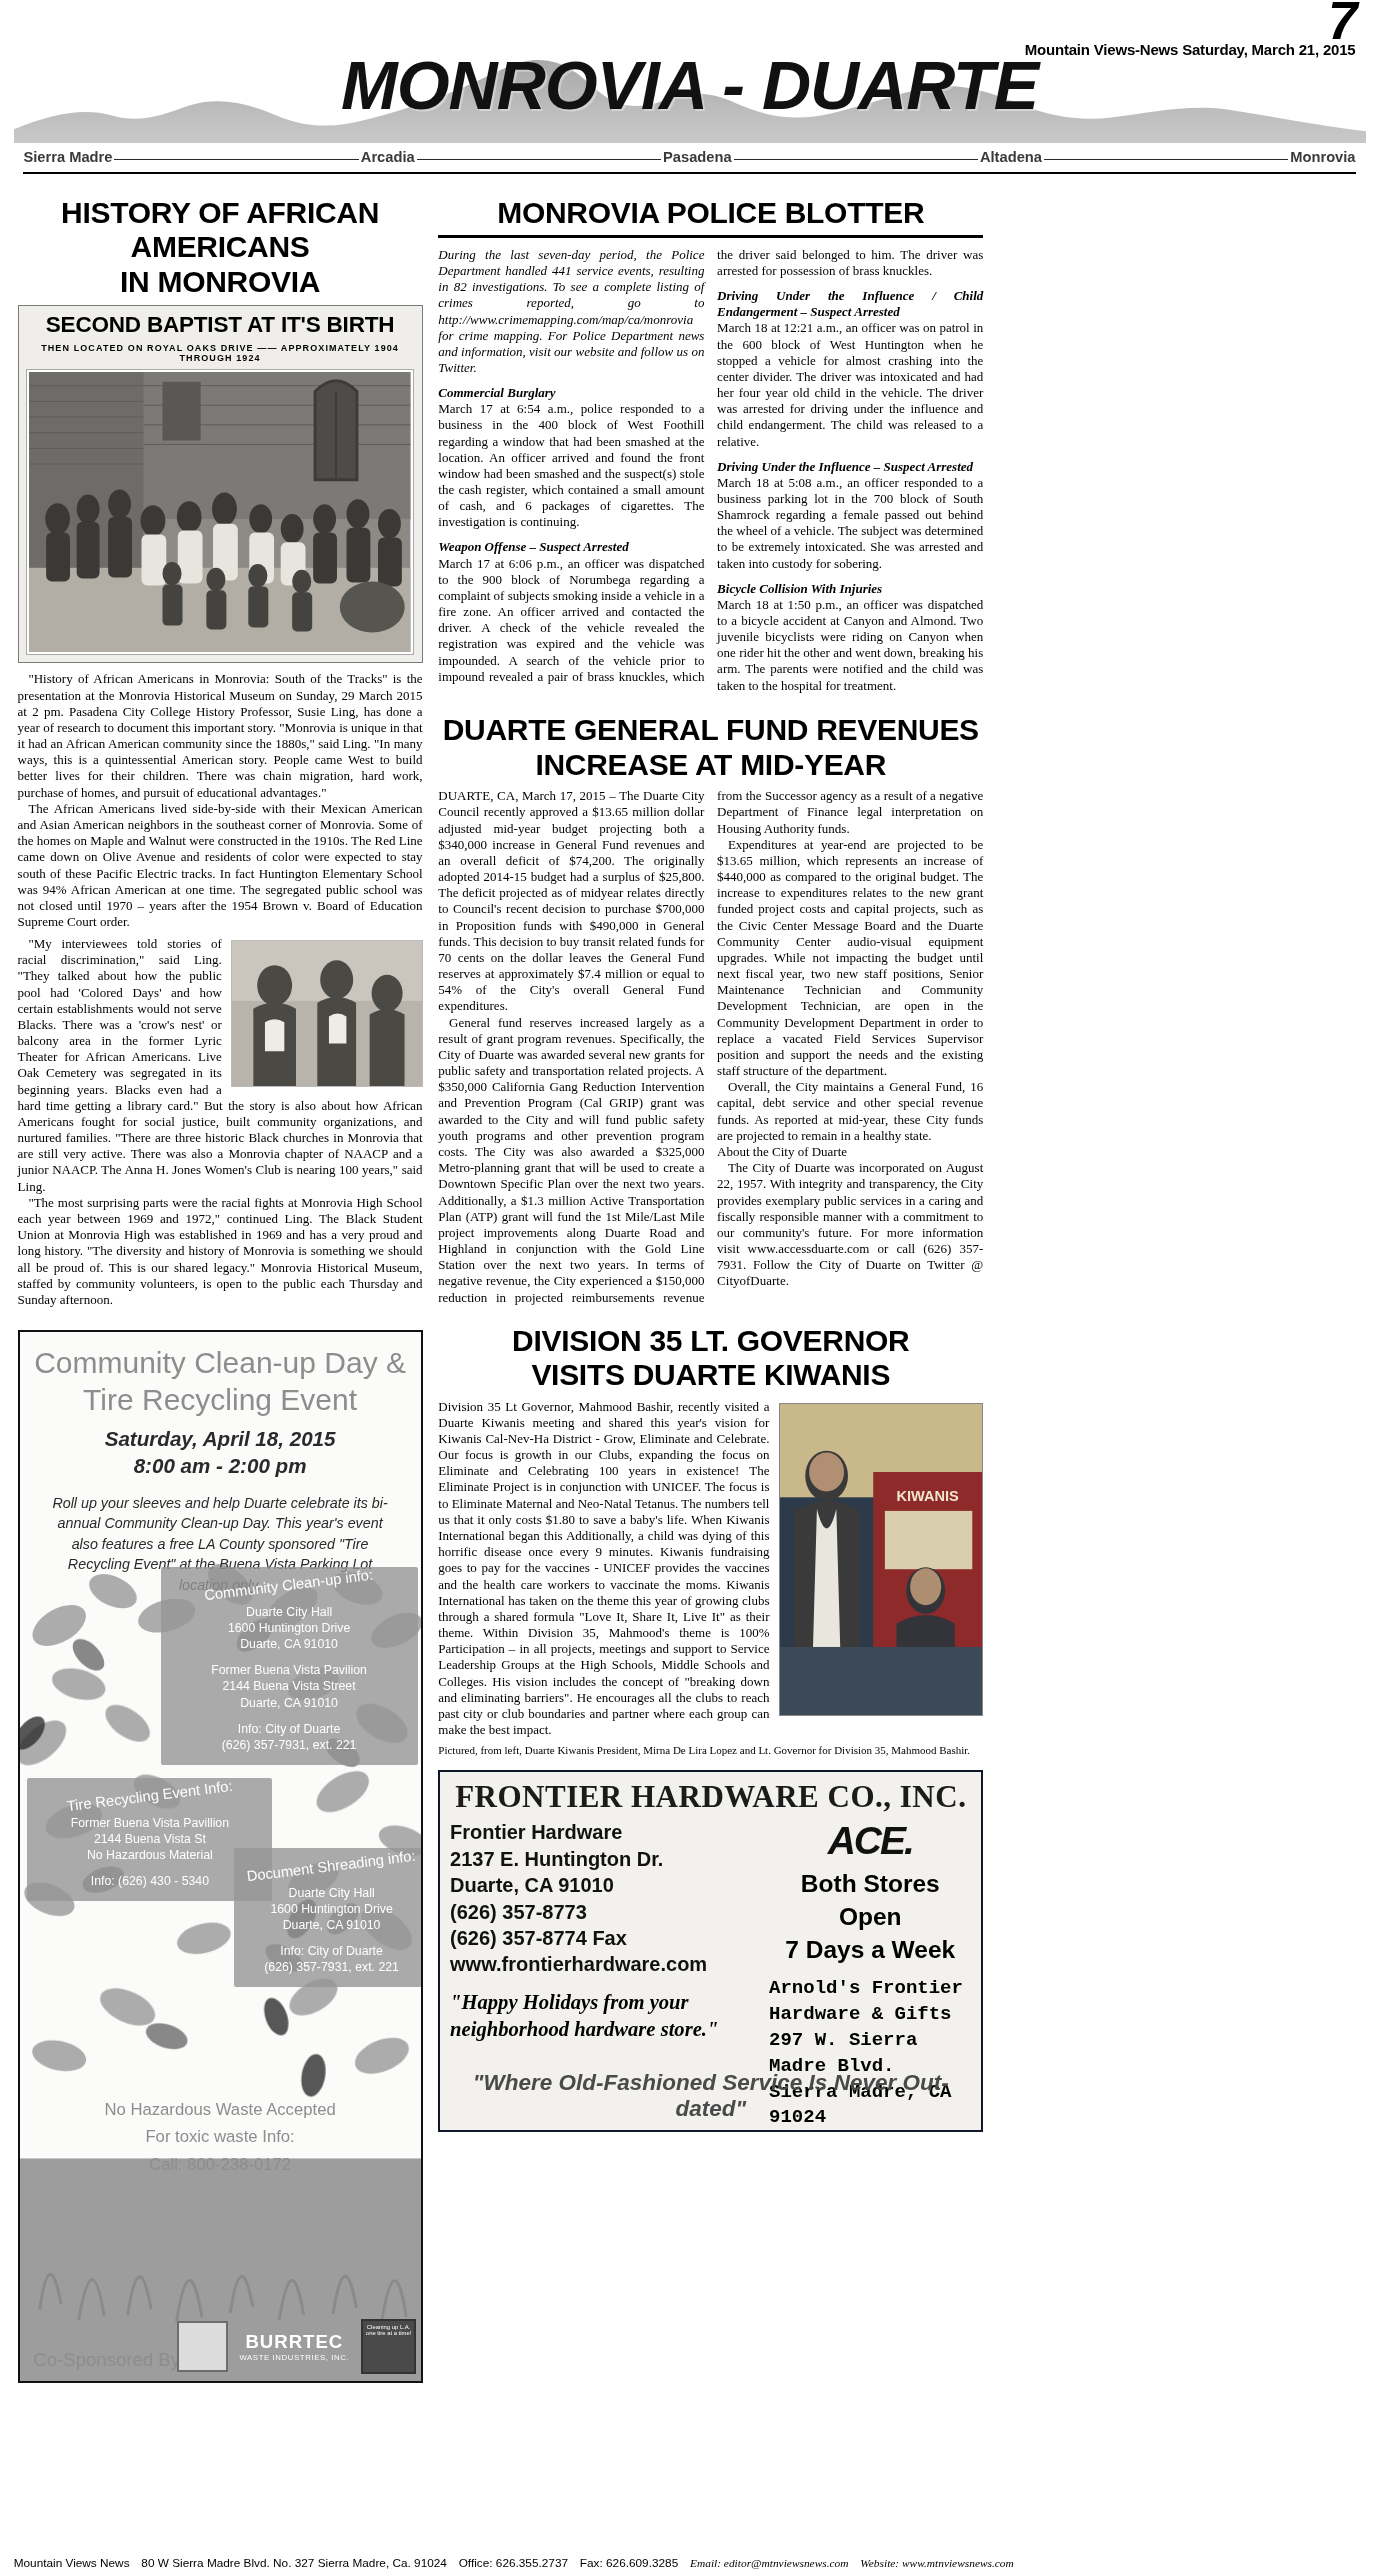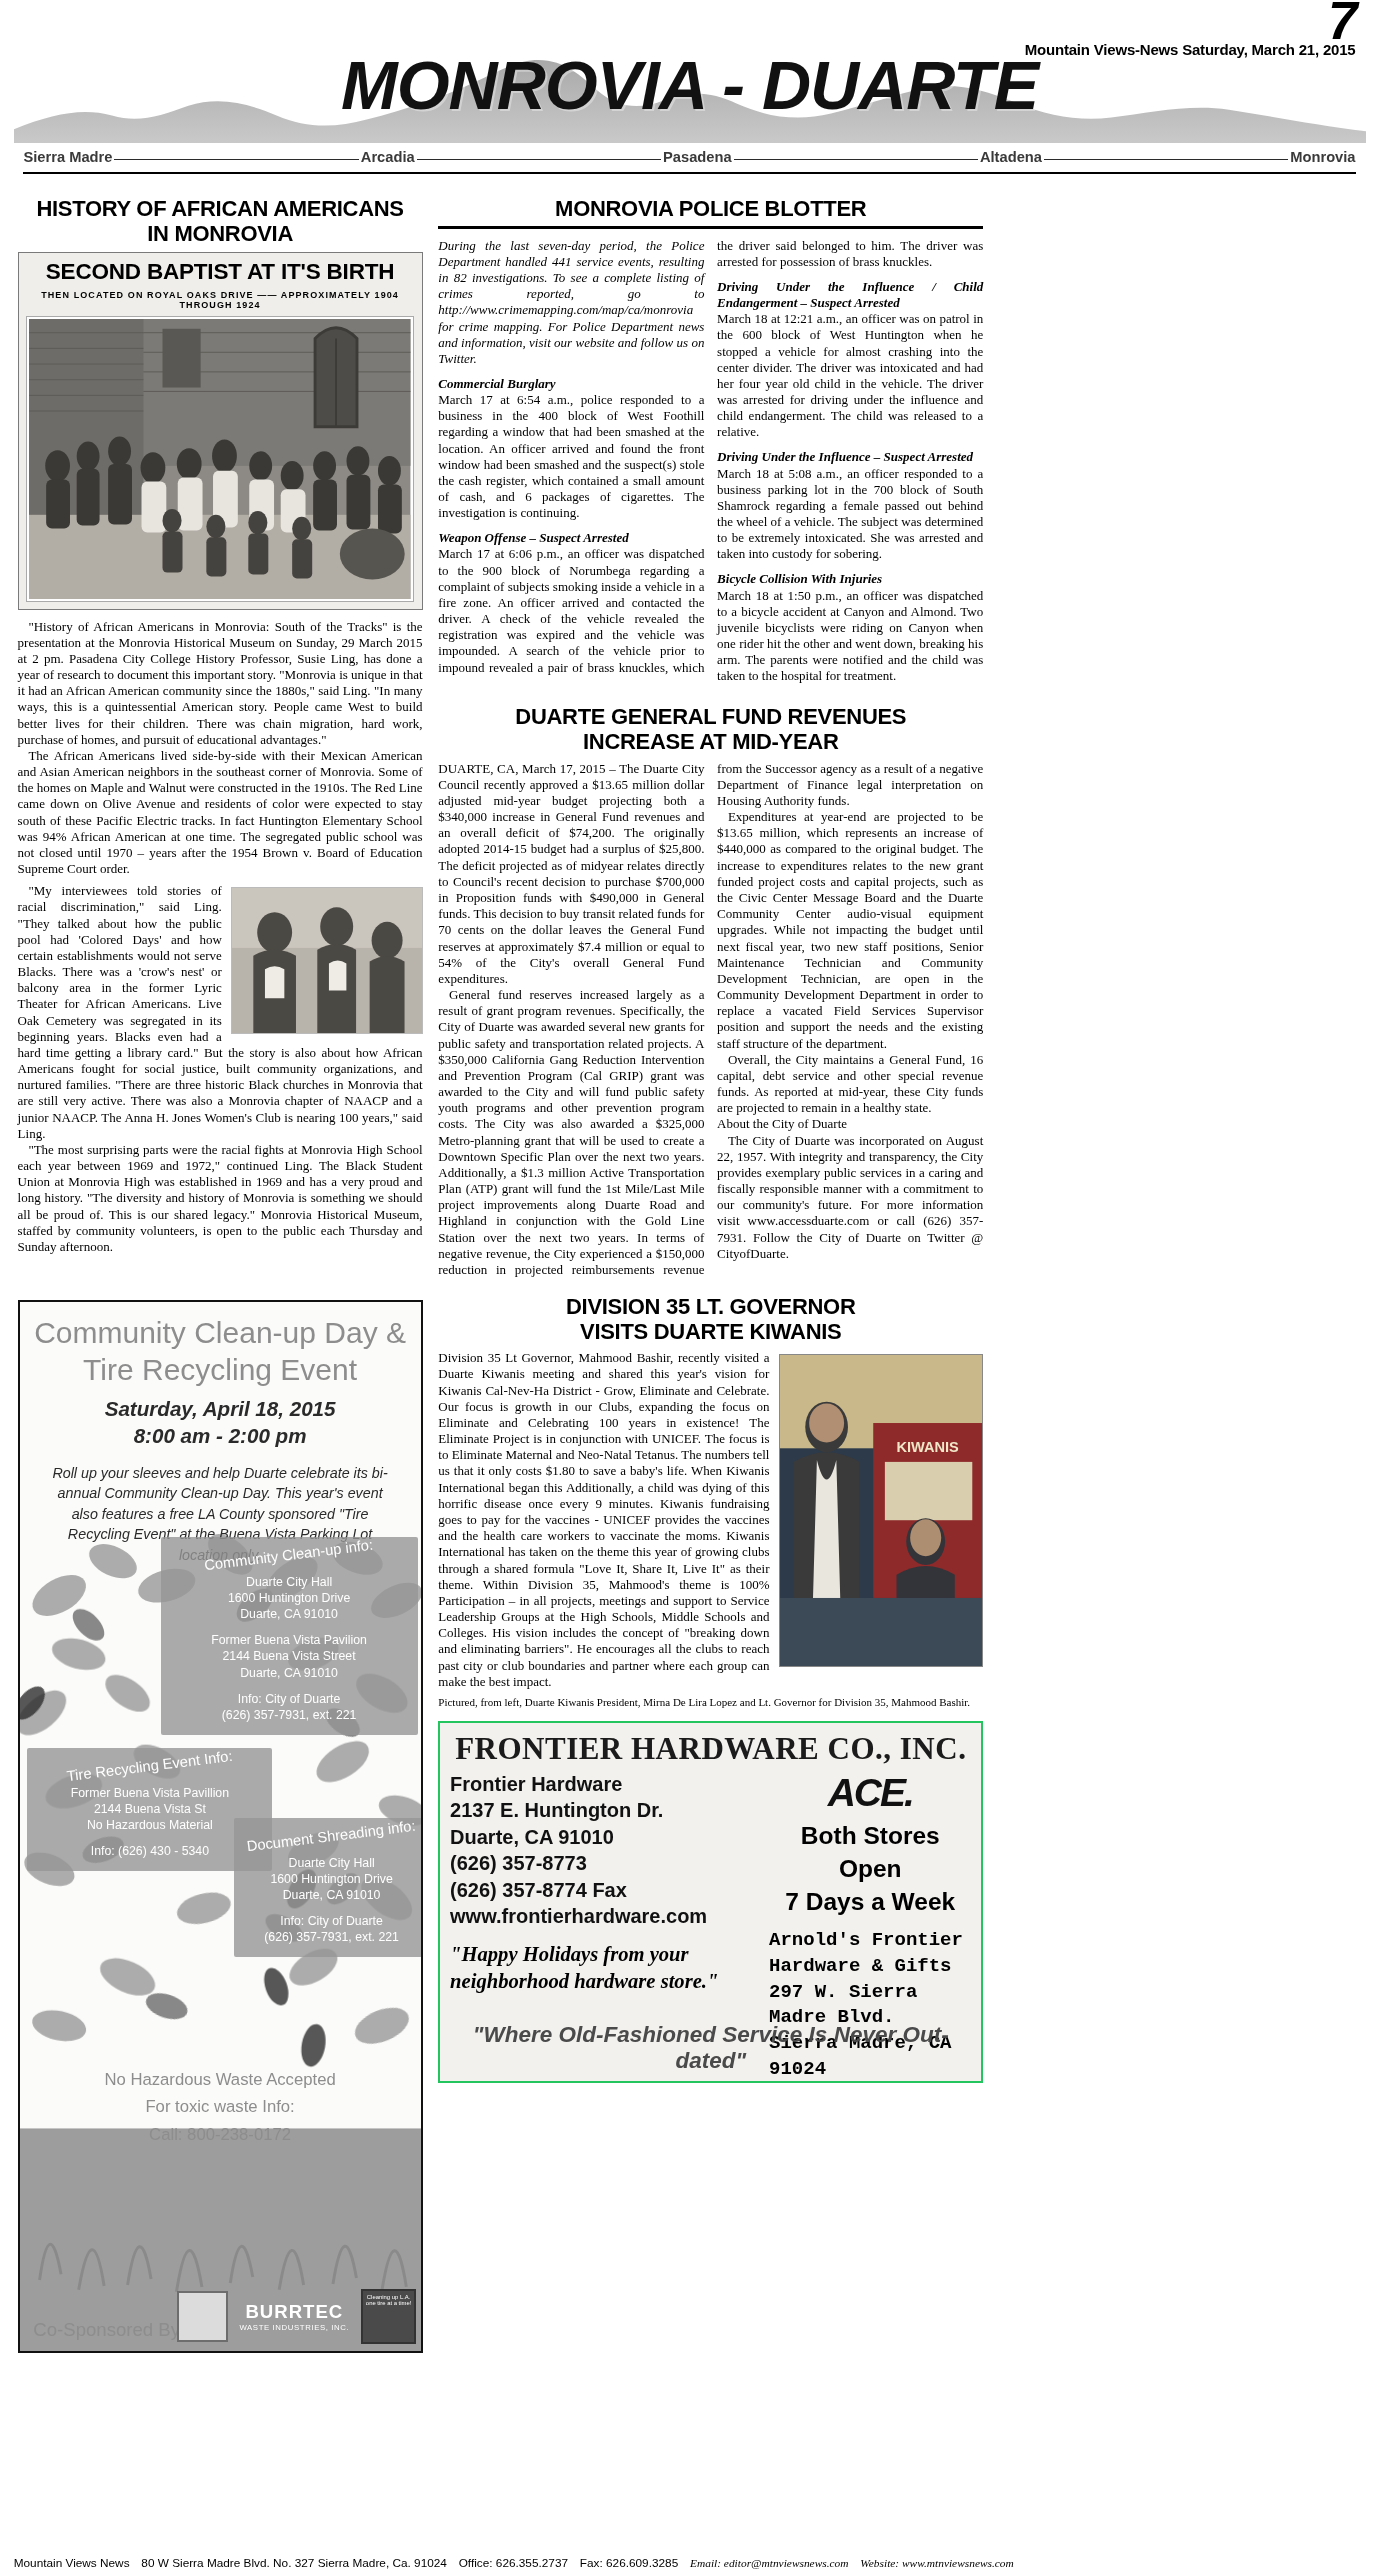--- a/index.html
+++ b/index.html
@@ -45,21 +45,21 @@
   .cities .seg { flex:1; height:1px; background:#2b2b2b; margin:0 2px; position:relative; top:2.9px;}
   .rule-hd { position:absolute; left:9.8px; right:9.8px; top:172px; height:2px; background:#000; }
 
   
   .cols { display:flex; gap:15.7px; padding: 0 3.9px; }
   .col-left  { width: 405px; }
   .col-mid   { width: 545px; }
 
   h2.sec {
     font-family:"Liberation Sans", sans-serif;
-    font-weight:bold; font-size:22px; text-align:center;
+    font-weight:bold; font-size:30px; text-align:center;
     margin: 13.7px 0 5.9px; line-height:1.15; letter-spacing:-0.3px;
   }
   h2.sec.underlined { border-bottom:3.4px solid #000; padding-bottom:4.9px; margin-bottom:8.8px;}
   .body-txt { font-size:13px; line-height:1.245; text-align:justify; }
   .body-txt p { margin:0; text-indent: 10.8px; }
   .body-txt p.noind { text-indent:0; }
   .ital { font-style:italic; }
   .bi { font-weight:bold; font-style:italic; }
   .twocol { column-count:2; column-gap:12.7px; }
 
@@ -124,21 +124,21 @@
   .burrtec .b1 { font-family:"Liberation Sans", sans-serif; font-weight:bold; font-size:18.6px; letter-spacing:1px;}
   .burrtec .b2 { font-family:"Liberation Sans", sans-serif; font-size:7.8px; letter-spacing:0.6px;}
   .tirelogo { width:55px; height:55px; border:2px solid #333; background:#4a4a4a; color:#fff; font-size:5.9px; text-align:center; padding-top:2.9px; font-family:"Liberation Sans",sans-serif;}
 
   
   .kiw-photo { width:204px; height:313px; float:right; margin:3.9px 0 5.9px 9.8px; border:1px solid #888;}
   .caption { font-size:11px; line-height:1.25; margin-top:5.9px; }
 
   
   .ad-frontier {
-    border:2px solid #22c55e; margin-top:11.8px; padding:7.8px 9.8px 9.8px; height:362px;
+    border:2px solid #0f172a; margin-top:11.8px; padding:7.8px 9.8px 9.8px; height:362px;
     background:#f2f1ee; position:relative; overflow:hidden;
   }
   .fr-top {
     font-family:"Liberation Serif", serif; font-weight:bold; font-size:31px;
     text-align:center; letter-spacing:0.5px; margin-bottom:3.9px; color:#1b1b1b;
   }
   .fr-grid { display:flex; gap:25px; }
   .fr-left { width:294px; }
   .fr-right { flex:1; text-align:right; }
   .fr-left .l {

